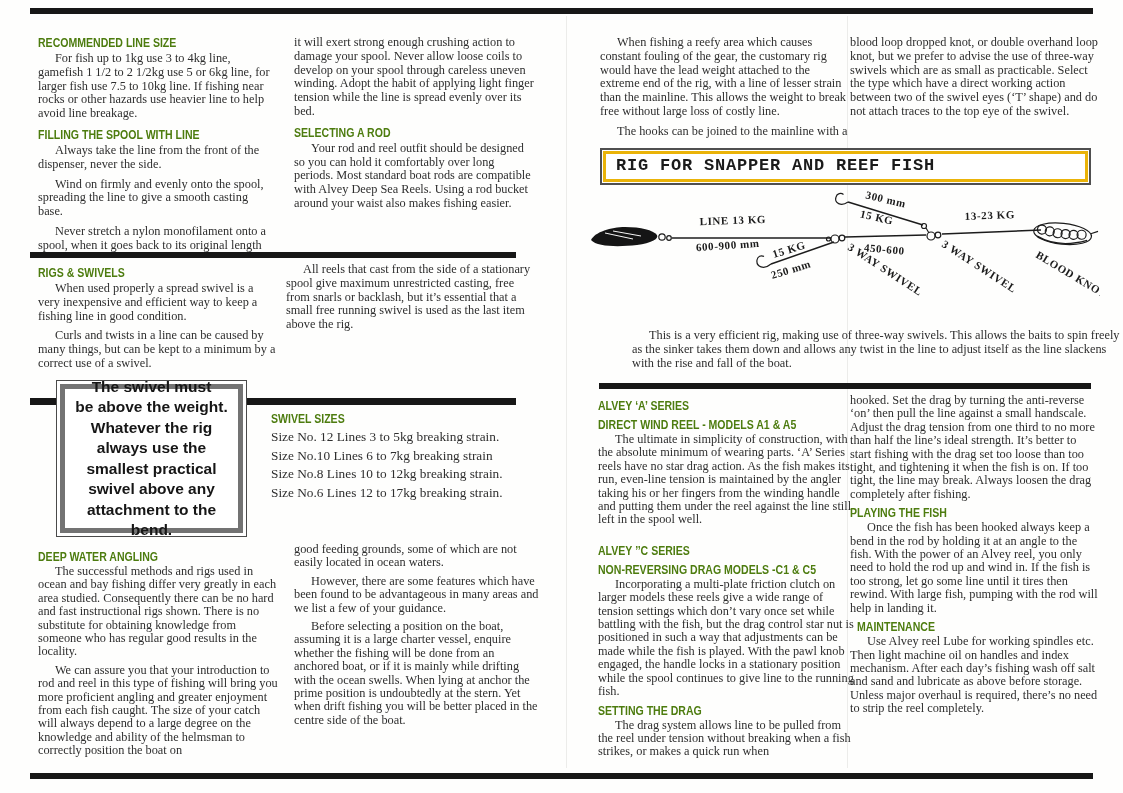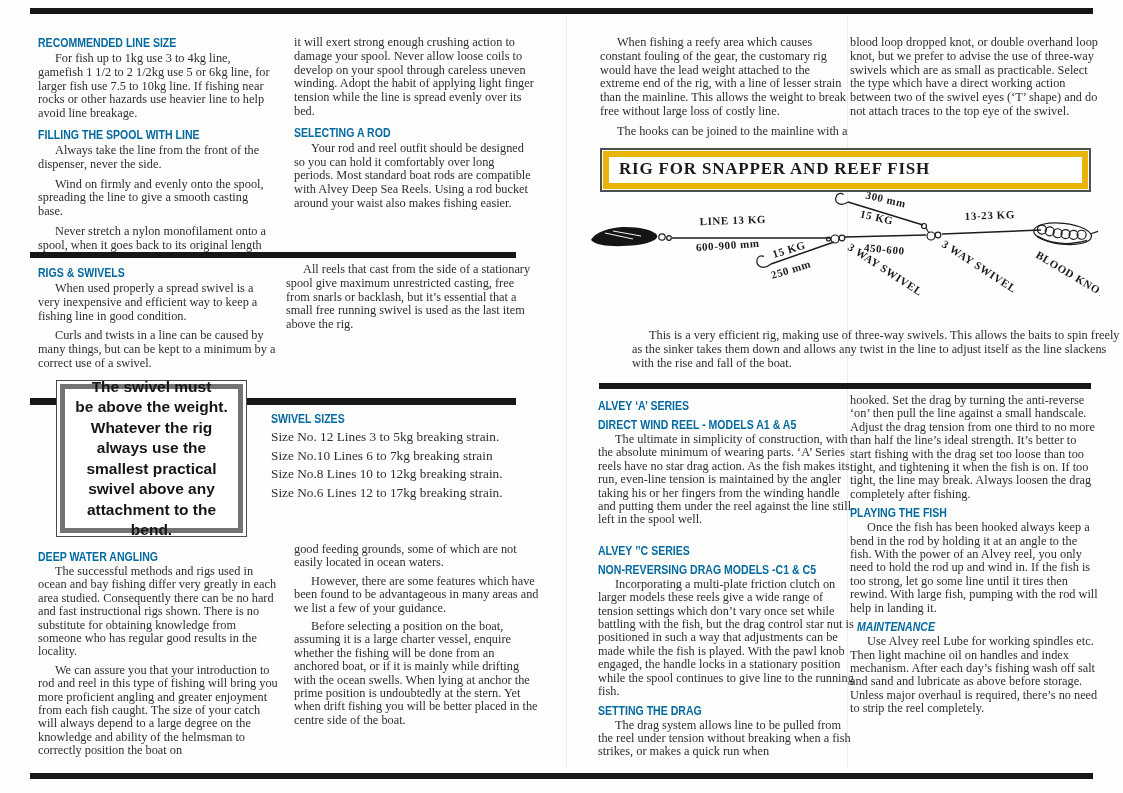--- a/index.html
+++ b/index.html
@@ -6,21 +6,21 @@
   .page {
     position:relative; width:1123px; height:793px; background:#fefefd;
     font-family:"Liberation Serif", serif; color:#2e2e2e; overflow:hidden;
   }
   .crease { position:absolute; width:1px; background:#ececea; }
   .bar { position:absolute; background:#171717; }
   .blk { position:absolute; }
   .p { font-size:12.3px; line-height:13.8px; margin:0 0 6px 0; text-indent:17px; }
   .ni { text-indent:0; }
   .hd {
-    font-family:"Liberation Sans", sans-serif; font-weight:bold; color:#0369a1;
+    font-family:"Liberation Sans", sans-serif; font-weight:bold; color:#4d7c0f;
     font-size:13.2px; margin:7px 0 2px 0; line-height:14px; white-space:nowrap;
   }
   .hd:first-child { margin-top:0; }
   .hd.m0 { margin:0 0 2px 0; }
   .hd > span { display:inline-block; transform:scaleX(0.8); transform-origin:0 50%; }
   .tight .p { line-height:13.4px; margin-bottom:5px; }
   .tight .hd { margin:5px 0 1px 0; }
   .sizes { font-size:13.3px; line-height:18.6px; }
   .callout {
     position:absolute; left:56px; top:380px; width:191px; height:157px;
@@ -30,22 +30,22 @@
     border:5px solid #737373; height:100%; box-sizing:border-box;
     display:flex; flex-direction:column; justify-content:center; align-items:center;
     font-family:"Liberation Sans", sans-serif; font-weight:bold;
     font-size:15.5px; line-height:20.5px; color:#161616; text-align:center;
   }
   .rigbox {
     position:absolute; left:600px; top:148px; width:491px; box-sizing:border-box;
     border:2px solid #4f4f4f; padding:1px; background:#fff; z-index:2;
   }
   .rigbox-inner {
-    border:6px solid #eab308; padding:2px 10px 4px 10px;
-    font-family:Liberation Serif, serif; font-weight:bold;
+    border:3px solid #eab308; padding:2px 10px 4px 10px;
+    font-family:Liberation Mono, monospace; font-weight:bold;
     font-size:17px; letter-spacing:0.8px; color:#1b1b1b;
   }
   .caption { position:absolute; left:600px; top:329px; width:498px;margin-left:32px; }
   svg text {
     font-family:"Liberation Serif", serif; font-weight:bold;
     font-size:11px; letter-spacing:0.6px; fill:#1c1c1c;
   }
   svg .ln { stroke:#1c1c1c; stroke-width:1.5; fill:none; }
   svg .thin { stroke:#1c1c1c; stroke-width:1.2; fill:none; }
 </style>
@@ -198,17 +198,17 @@
     <div class="hd m0"><span>NON-REVERSING DRAG MODELS -C1 &amp; C5</span></div>
     <p class="p">Incorporating a multi-plate friction clutch on larger models these reels give a wide range of tension settings which don’t vary once set while battling with the fish, but the drag control star nut is positioned in such a way that adjustments can be made while the fish is played.  With the pawl knob engaged, the handle locks in a stationary position while the spool continues to give line to the running fish.</p>
     <div class="hd"><span>SETTING THE DRAG</span></div>
     <p class="p">The drag system allows line to be pulled from the reel under tension without breaking when a fish strikes, or makes a quick run when</p>
   </div>
 
   <div class="blk tight" style="left:850px; top:394px; width:250px;">
     <p class="p ni">hooked.  Set the drag by turning the anti-reverse ‘on’ then pull the line against a small handscale. Adjust the drag tension from one third to no more than half the line’s ideal strength.  It’s better to start fishing with the drag set too loose than too tight, and tightening it when the fish is on.  If too tight, the line may break.  Always loosen the drag completely after fishing.</p>
     <div class="hd"><span>PLAYING THE FISH</span></div>
     <p class="p">Once the fish has been hooked always keep a bend in the rod by holding it at an angle to the fish.  With the power of an Alvey reel, you only need to hold the rod up and wind in.  If the fish is too strong, let go some line until it tires then rewind.  With large fish, pumping with the rod will help in landing it.</p>
-    <div class="hd" style="padding-left:7px;font-style:italic;"><span>MAINTENANCE</span></div>
+    <div class="hd" style="padding-left:7px;"><span>MAINTENANCE</span></div>
     <p class="p">Use Alvey reel Lube for working spindles etc.  Then light machine oil on handles and index mechanism.  After each day’s fishing wash off salt and sand and lubricate as above before storage.  Unless major overhaul is required, there’s no need to strip the reel completely.</p>
   </div>
 
 </div>
 
 </body></html>

